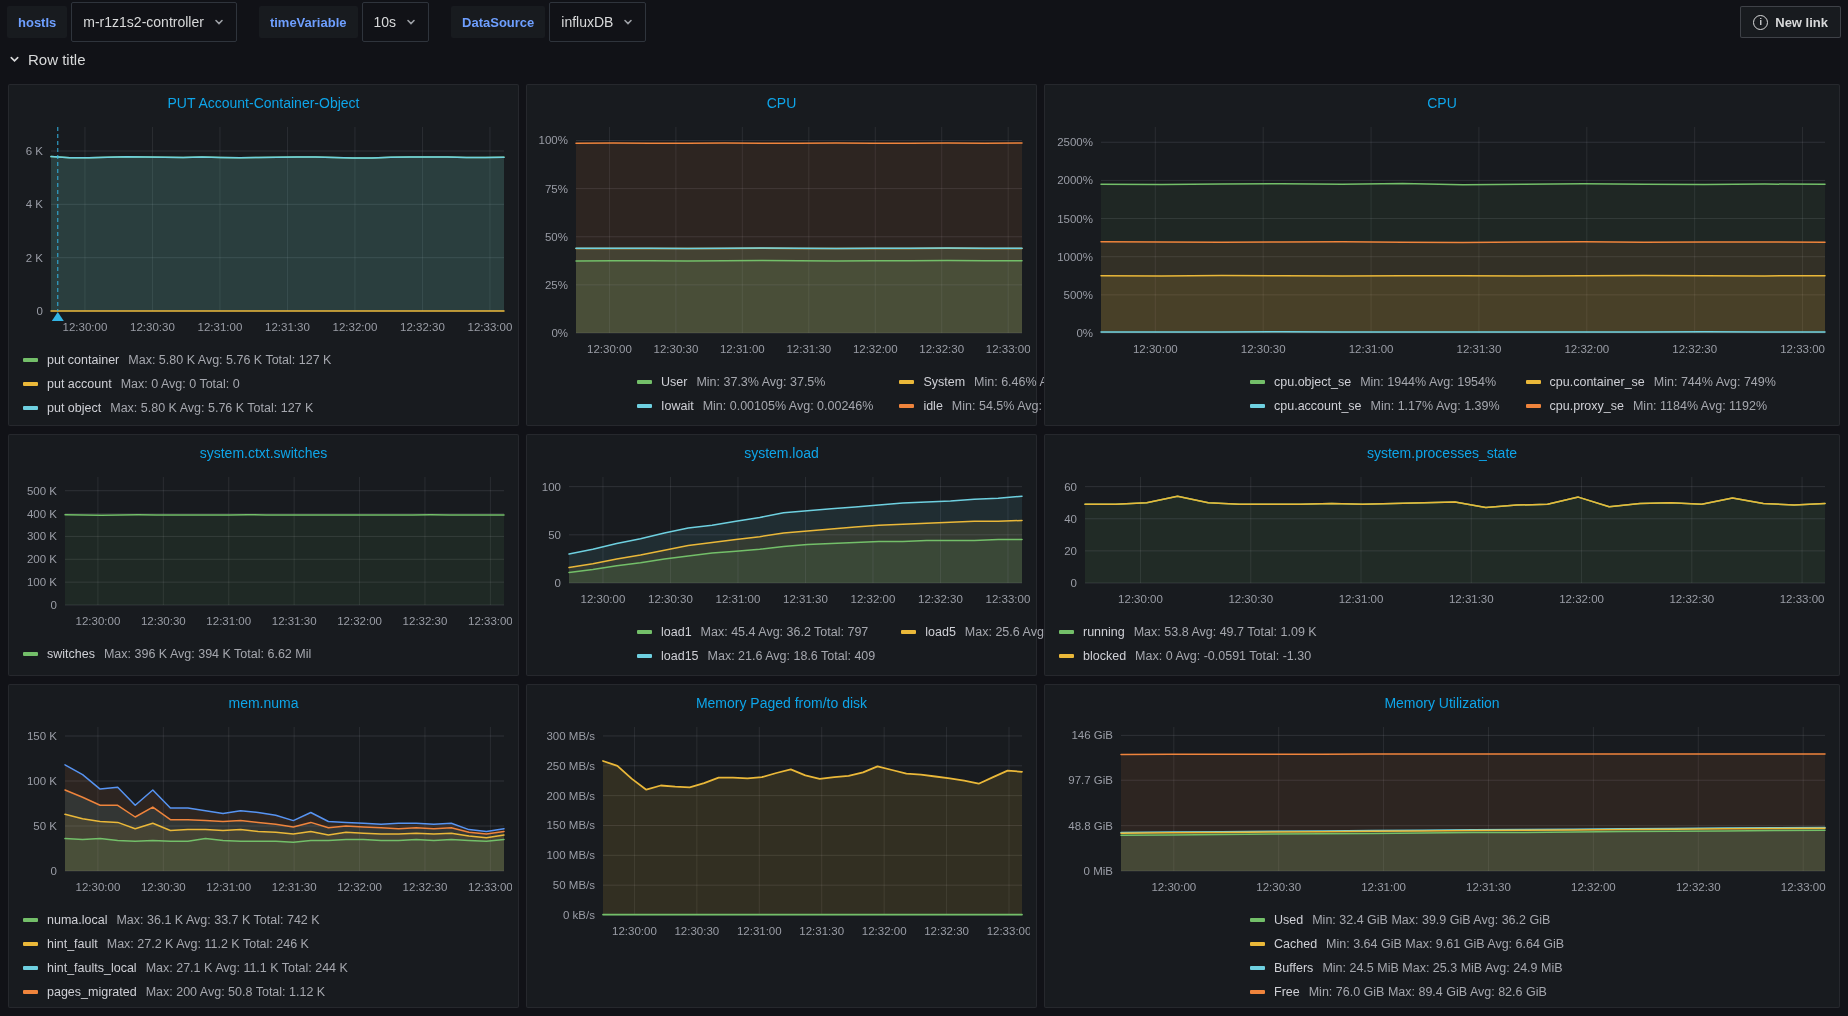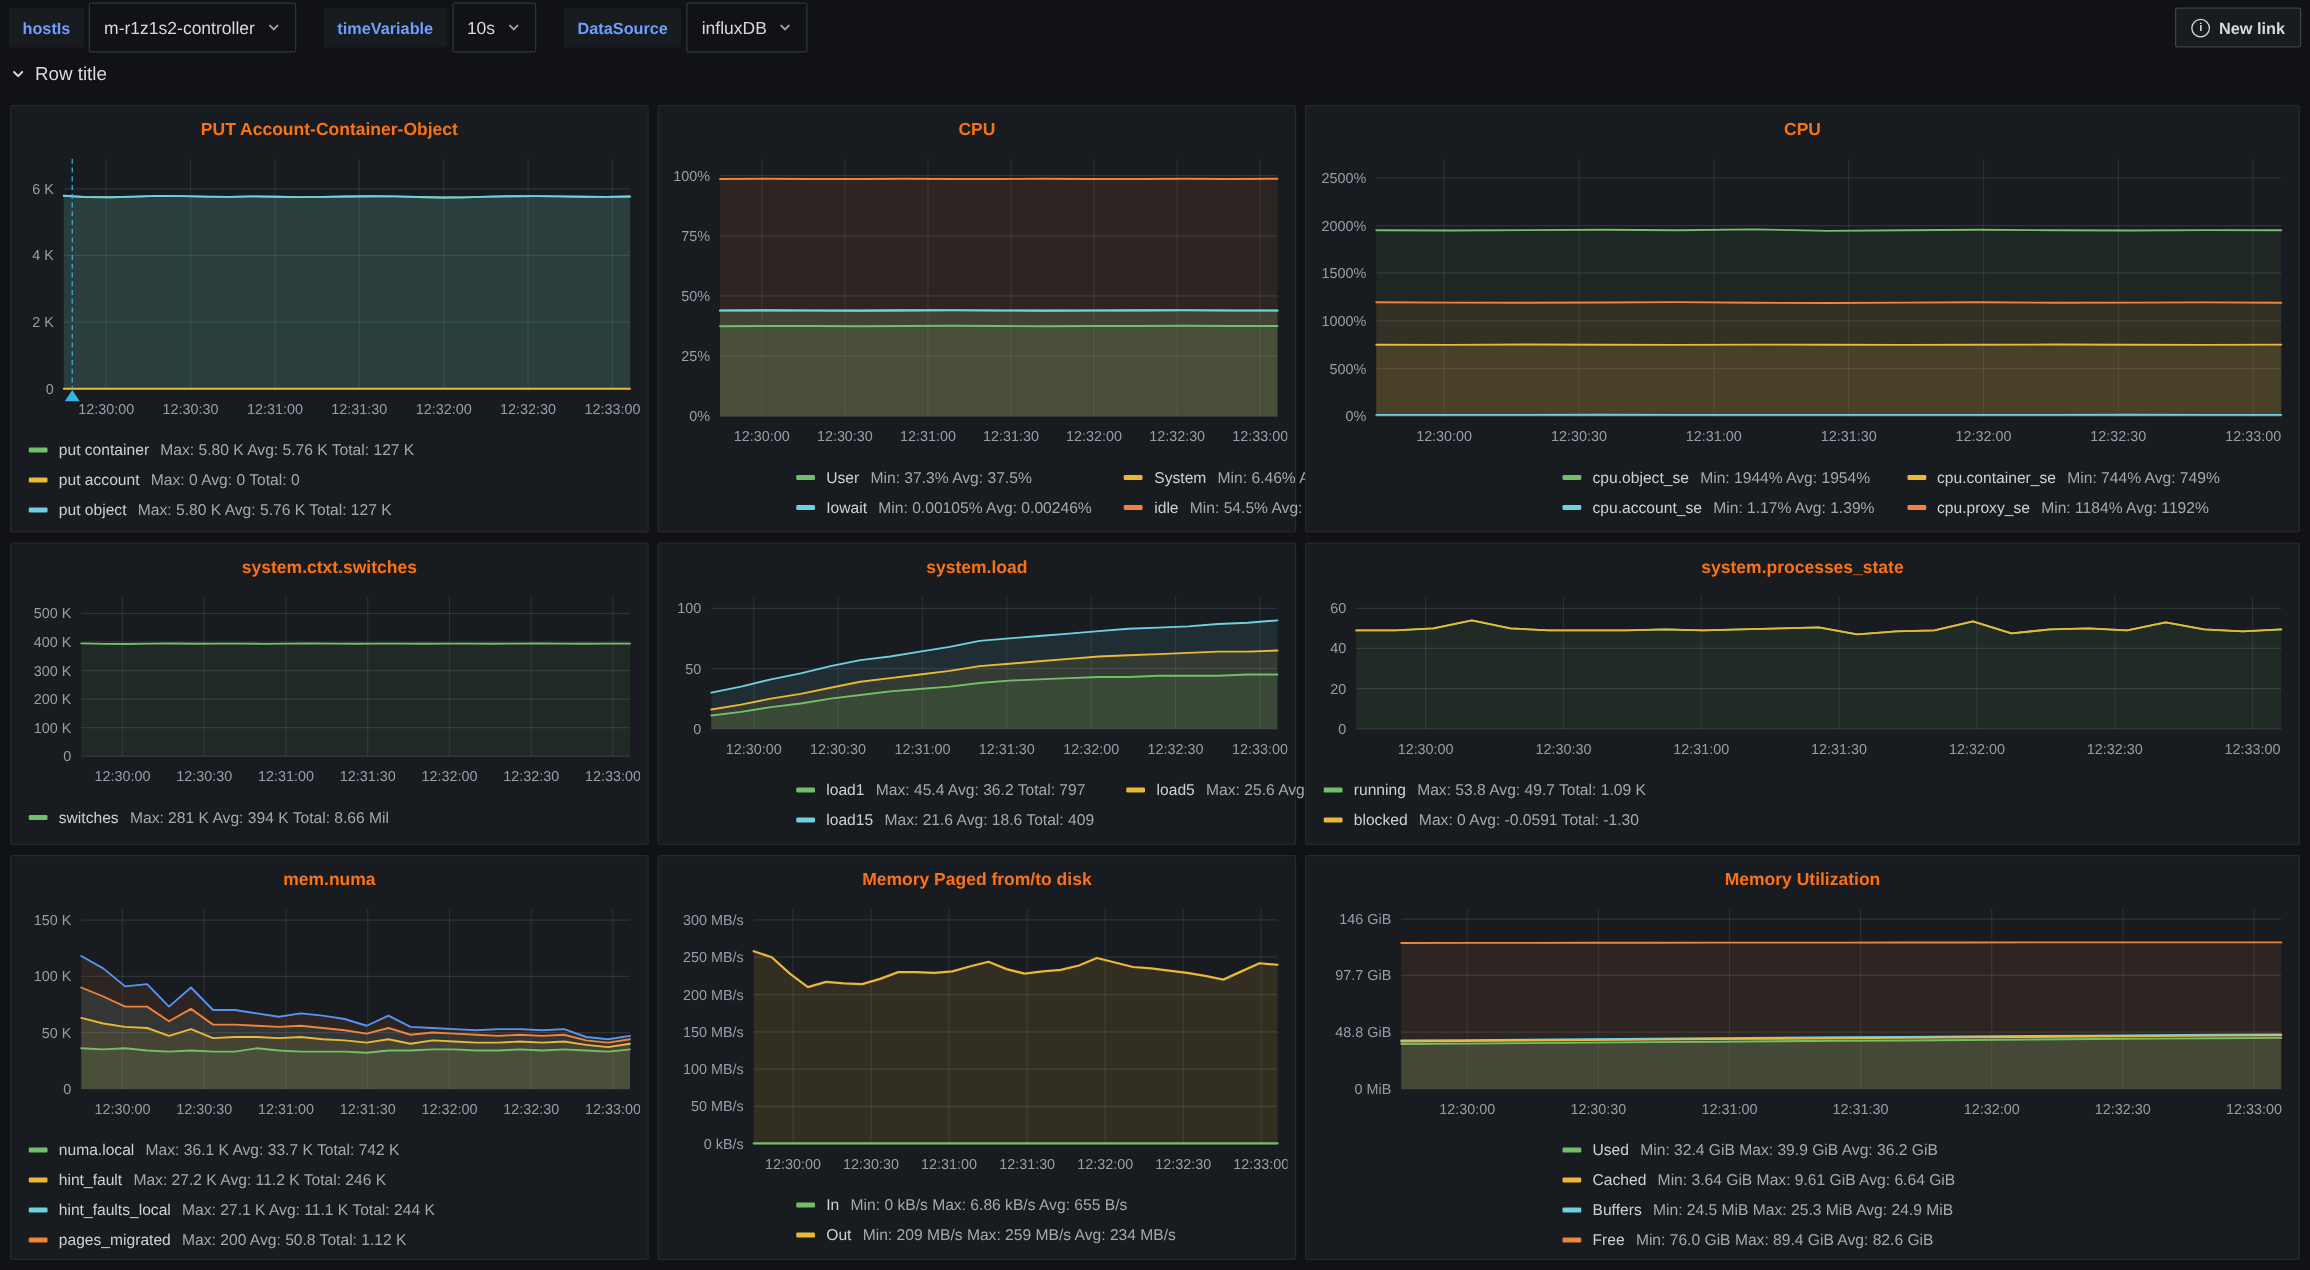--- a/index.html
+++ b/index.html
@@ -6,21 +6,21 @@
   body{width:1848px;height:1016px;overflow:hidden;background:#111217;font-family:"Liberation Sans",sans-serif;position:relative}
   .toolbar{display:flex;align-items:center;padding:6px 7px;height:44px;box-sizing:border-box}
   .vargroup{display:flex;align-items:center;margin-right:22px}
   .varlabel{background:#181b1f;color:#6e9fff;font-weight:600;font-size:13px;height:32px;display:flex;align-items:center;padding:0 11px;border-radius:2px}
   .varvalue{background:#111217;border:1px solid #2f343c;color:#d8d9da;font-size:14px;height:40px;box-sizing:border-box;display:flex;align-items:center;gap:9px;padding:0 11px;border-radius:2px;margin-left:4px;cursor:pointer}
   .newlink{margin-left:auto;border:1px solid rgba(204,204,220,0.22);background:#181b1f;color:#d8d9da;font-size:13px;font-weight:600;height:32px;display:flex;gap:7px;align-items:center;padding:0 12px;border-radius:2px;cursor:pointer;font-family:"Liberation Sans",sans-serif}
   .infoicon{width:13px;height:13px;border:1.3px solid #d8d9da;border-radius:50%;display:flex;align-items:center;justify-content:center;font-size:9px;font-weight:700;color:#d8d9da}
   .rowheader{display:flex;align-items:center;gap:7px;padding:2px 8px;height:26px;color:#d8d9da;font-weight:400;font-size:15px;cursor:pointer;width:max-content}
   #grid{position:absolute;left:0;top:0;width:1848px;height:1016px}
   .panel{position:absolute;background:#181b1f;border:1px solid rgba(204,204,220,0.08);border-radius:2px;box-sizing:border-box}
-  .ptitle{text-align:center;color:#f97316;font-size:14px;font-weight:700;padding-top:10px;height:42px;box-sizing:border-box;cursor:pointer;white-space:nowrap;overflow:hidden}
+  .ptitle{text-align:center;color:#0ea5e9;font-size:14px;font-weight:400;padding-top:10px;height:42px;box-sizing:border-box;cursor:pointer;white-space:nowrap;overflow:hidden}
   .chart{position:absolute;left:8px;top:42px}
   .ytick,.xtick{fill:#9a9da6;font-size:11.5px;font-family:"Liberation Sans",sans-serif}
   .legend{position:absolute;display:grid;gap:2px 26px;font-size:12.5px}
   .litem{display:flex;align-items:center;gap:9px;height:22px;cursor:pointer;white-space:nowrap}
   .swatch{width:15px;height:4px;border-radius:1px;flex:none}
   .llabel{color:#cfd0d6}
   .lstats{color:#a5a7ae}
 </style>
 </head>
 <body>
@@ -269,21 +269,21 @@
         <text x="407.97999999999996" y="148" class="xtick" text-anchor="middle">12:32:30</text>
         <line x1="473.39099999999996" x2="473.39099999999996" y1="0" y2="128" stroke="rgba(204,204,220,0.10)" stroke-width="1"></line>
         <text x="473.39099999999996" y="148" class="xtick" text-anchor="middle">12:33:00</text>
         <path d="M48.0,37.7L66.3,38.1L84.6,38.2L102.9,37.9L121.2,37.8L139.5,38.0L157.8,37.9L176.0,37.9L194.3,38.1L212.6,37.9L230.9,37.8L249.2,37.9L267.5,38.0L285.8,37.9L304.1,37.9L322.4,38.0L340.7,37.9L359.0,37.9L377.3,38.0L395.5,37.9L413.8,37.8L432.1,37.9L450.4,38.0L468.7,37.9L487.0,37.9L487.0,128L48,128Z" fill="rgba(115,191,105,0.09)" stroke="none"></path>
         <path d="M48.0,37.7L66.3,38.1L84.6,38.2L102.9,37.9L121.2,37.8L139.5,38.0L157.8,37.9L176.0,37.9L194.3,38.1L212.6,37.9L230.9,37.8L249.2,37.9L267.5,38.0L285.8,37.9L304.1,37.9L322.4,38.0L340.7,37.9L359.0,37.9L377.3,38.0L395.5,37.9L413.8,37.8L432.1,37.9L450.4,38.0L468.7,37.9L487.0,37.9" fill="none" stroke="#73BF69" stroke-width="1.5" stroke-linejoin="round" stroke-linecap="round"></path>
       </svg>
       <div class="legend" style="left: 14px; top: 208px; grid-template-columns: repeat(1, max-content);">
         <div class="litem">
           <span class="swatch" style="background: rgb(115, 191, 105);"></span>
           <span class="llabel">switches</span>
-          <span class="lstats">Max: 281 K  Avg: 394 K  Total: 8.66 Mil</span>
+          <span class="lstats">Max: 396 K  Avg: 394 K  Total: 6.62 Mil</span>
         </div>
       </div>
     </div>
     <div class="panel" style="left: 526px; top: 434px; width: 511px; height: 242px;">
       <div class="ptitle">system.load</div>
       <svg width="495" height="140" class="chart">
         <line x1="34" x2="487" y1="106" y2="106" stroke="rgba(204,204,220,0.13)" stroke-width="1"></line>
         <text x="26" y="110" class="ytick" text-anchor="end">0</text>
         <line x1="34" x2="487" y1="57.81818181818181" y2="57.81818181818181" stroke="rgba(204,204,220,0.13)" stroke-width="1"></line>
         <text x="26" y="61.81818181818181" class="ytick" text-anchor="end">50</text>
@@ -455,32 +455,20 @@
         <line x1="349.149" x2="349.149" y1="0" y2="188" stroke="rgba(204,204,220,0.10)" stroke-width="1"></line>
         <text x="349.149" y="208" class="xtick" text-anchor="middle">12:32:00</text>
         <line x1="411.58" x2="411.58" y1="0" y2="188" stroke="rgba(204,204,220,0.10)" stroke-width="1"></line>
         <text x="411.58" y="208" class="xtick" text-anchor="middle">12:32:30</text>
         <line x1="474.01099999999997" x2="474.01099999999997" y1="0" y2="188" stroke="rgba(204,204,220,0.10)" stroke-width="1"></line>
         <text x="474.01099999999997" y="208" class="xtick" text-anchor="middle">12:33:00</text>
         <path d="M68.0,34.0L82.4,38.8L96.9,51.9L111.3,62.7L125.8,58.5L140.2,59.7L154.7,60.3L169.1,56.1L183.6,50.7L198.0,50.7L212.5,51.3L226.9,50.1L241.4,46.0L255.8,42.4L270.3,48.3L284.7,51.9L299.2,50.1L313.6,48.9L328.1,45.4L342.5,39.4L357.0,43.0L371.4,46.6L385.9,47.7L400.3,49.5L414.8,51.3L429.2,53.7L443.7,56.7L458.1,50.1L472.6,43.6L487.0,44.8L487.0,188L68,188Z" fill="rgba(234,184,57,0.13)" stroke="none"></path>
         <path d="M68.0,34.0L82.4,38.8L96.9,51.9L111.3,62.7L125.8,58.5L140.2,59.7L154.7,60.3L169.1,56.1L183.6,50.7L198.0,50.7L212.5,51.3L226.9,50.1L241.4,46.0L255.8,42.4L270.3,48.3L284.7,51.9L299.2,50.1L313.6,48.9L328.1,45.4L342.5,39.4L357.0,43.0L371.4,46.6L385.9,47.7L400.3,49.5L414.8,51.3L429.2,53.7L443.7,56.7L458.1,50.1L472.6,43.6L487.0,44.8" fill="none" stroke="#EAB839" stroke-width="1.8" stroke-linejoin="round" stroke-linecap="round"></path>
         <path d="M68.0,187.6L82.4,187.6L96.9,187.6L111.3,187.6L125.8,187.6L140.2,187.6L154.7,187.6L169.1,187.6L183.6,187.6L198.0,187.6L212.5,187.6L226.9,187.6L241.4,187.6L255.8,187.6L270.3,187.6L284.7,187.6L299.2,187.6L313.6,187.6L328.1,187.6L342.5,187.6L357.0,187.6L371.4,187.6L385.9,187.6L400.3,187.6L414.8,187.6L429.2,187.6L443.7,187.6L458.1,187.6L472.6,187.6L487.0,187.6" fill="none" stroke="#73BF69" stroke-width="1.8" stroke-linejoin="round" stroke-linecap="round"></path>
       </svg>
-      <div class="legend" style="left: 110px; top: 268px; grid-template-columns: repeat(1, max-content);">
-        <div class="litem">
-          <span class="swatch" style="background: rgb(115, 191, 105);"></span>
-          <span class="llabel">In</span>
-          <span class="lstats">Min: 0 kB/s  Max: 6.86 kB/s  Avg: 655 B/s</span>
-        </div>
-        <div class="litem">
-          <span class="swatch" style="background: rgb(234, 184, 57);"></span>
-          <span class="llabel">Out</span>
-          <span class="lstats">Min: 209 MB/s  Max: 259 MB/s  Avg: 234 MB/s</span>
-        </div>
-      </div>
     </div>
     <div class="panel" style="left: 1044px; top: 684px; width: 796px; height: 324px;">
       <div class="ptitle">Memory Utilization</div>
       <svg width="780" height="178" class="chart">
         <line x1="68" x2="772" y1="144" y2="144" stroke="rgba(204,204,220,0.13)" stroke-width="1"></line>
         <text x="60" y="148" class="ytick" text-anchor="end">0 MiB</text>
         <line x1="68" x2="772" y1="98.66322580645162" y2="98.66322580645162" stroke="rgba(204,204,220,0.13)" stroke-width="1"></line>
         <text x="60" y="102.66322580645162" class="ytick" text-anchor="end">48.8 GiB</text>
         <line x1="68" x2="772" y1="53.23354838709677" y2="53.23354838709677" stroke="rgba(204,204,220,0.13)" stroke-width="1"></line>
         <text x="60" y="57.23354838709677" class="ytick" text-anchor="end">97.7 GiB</text>

